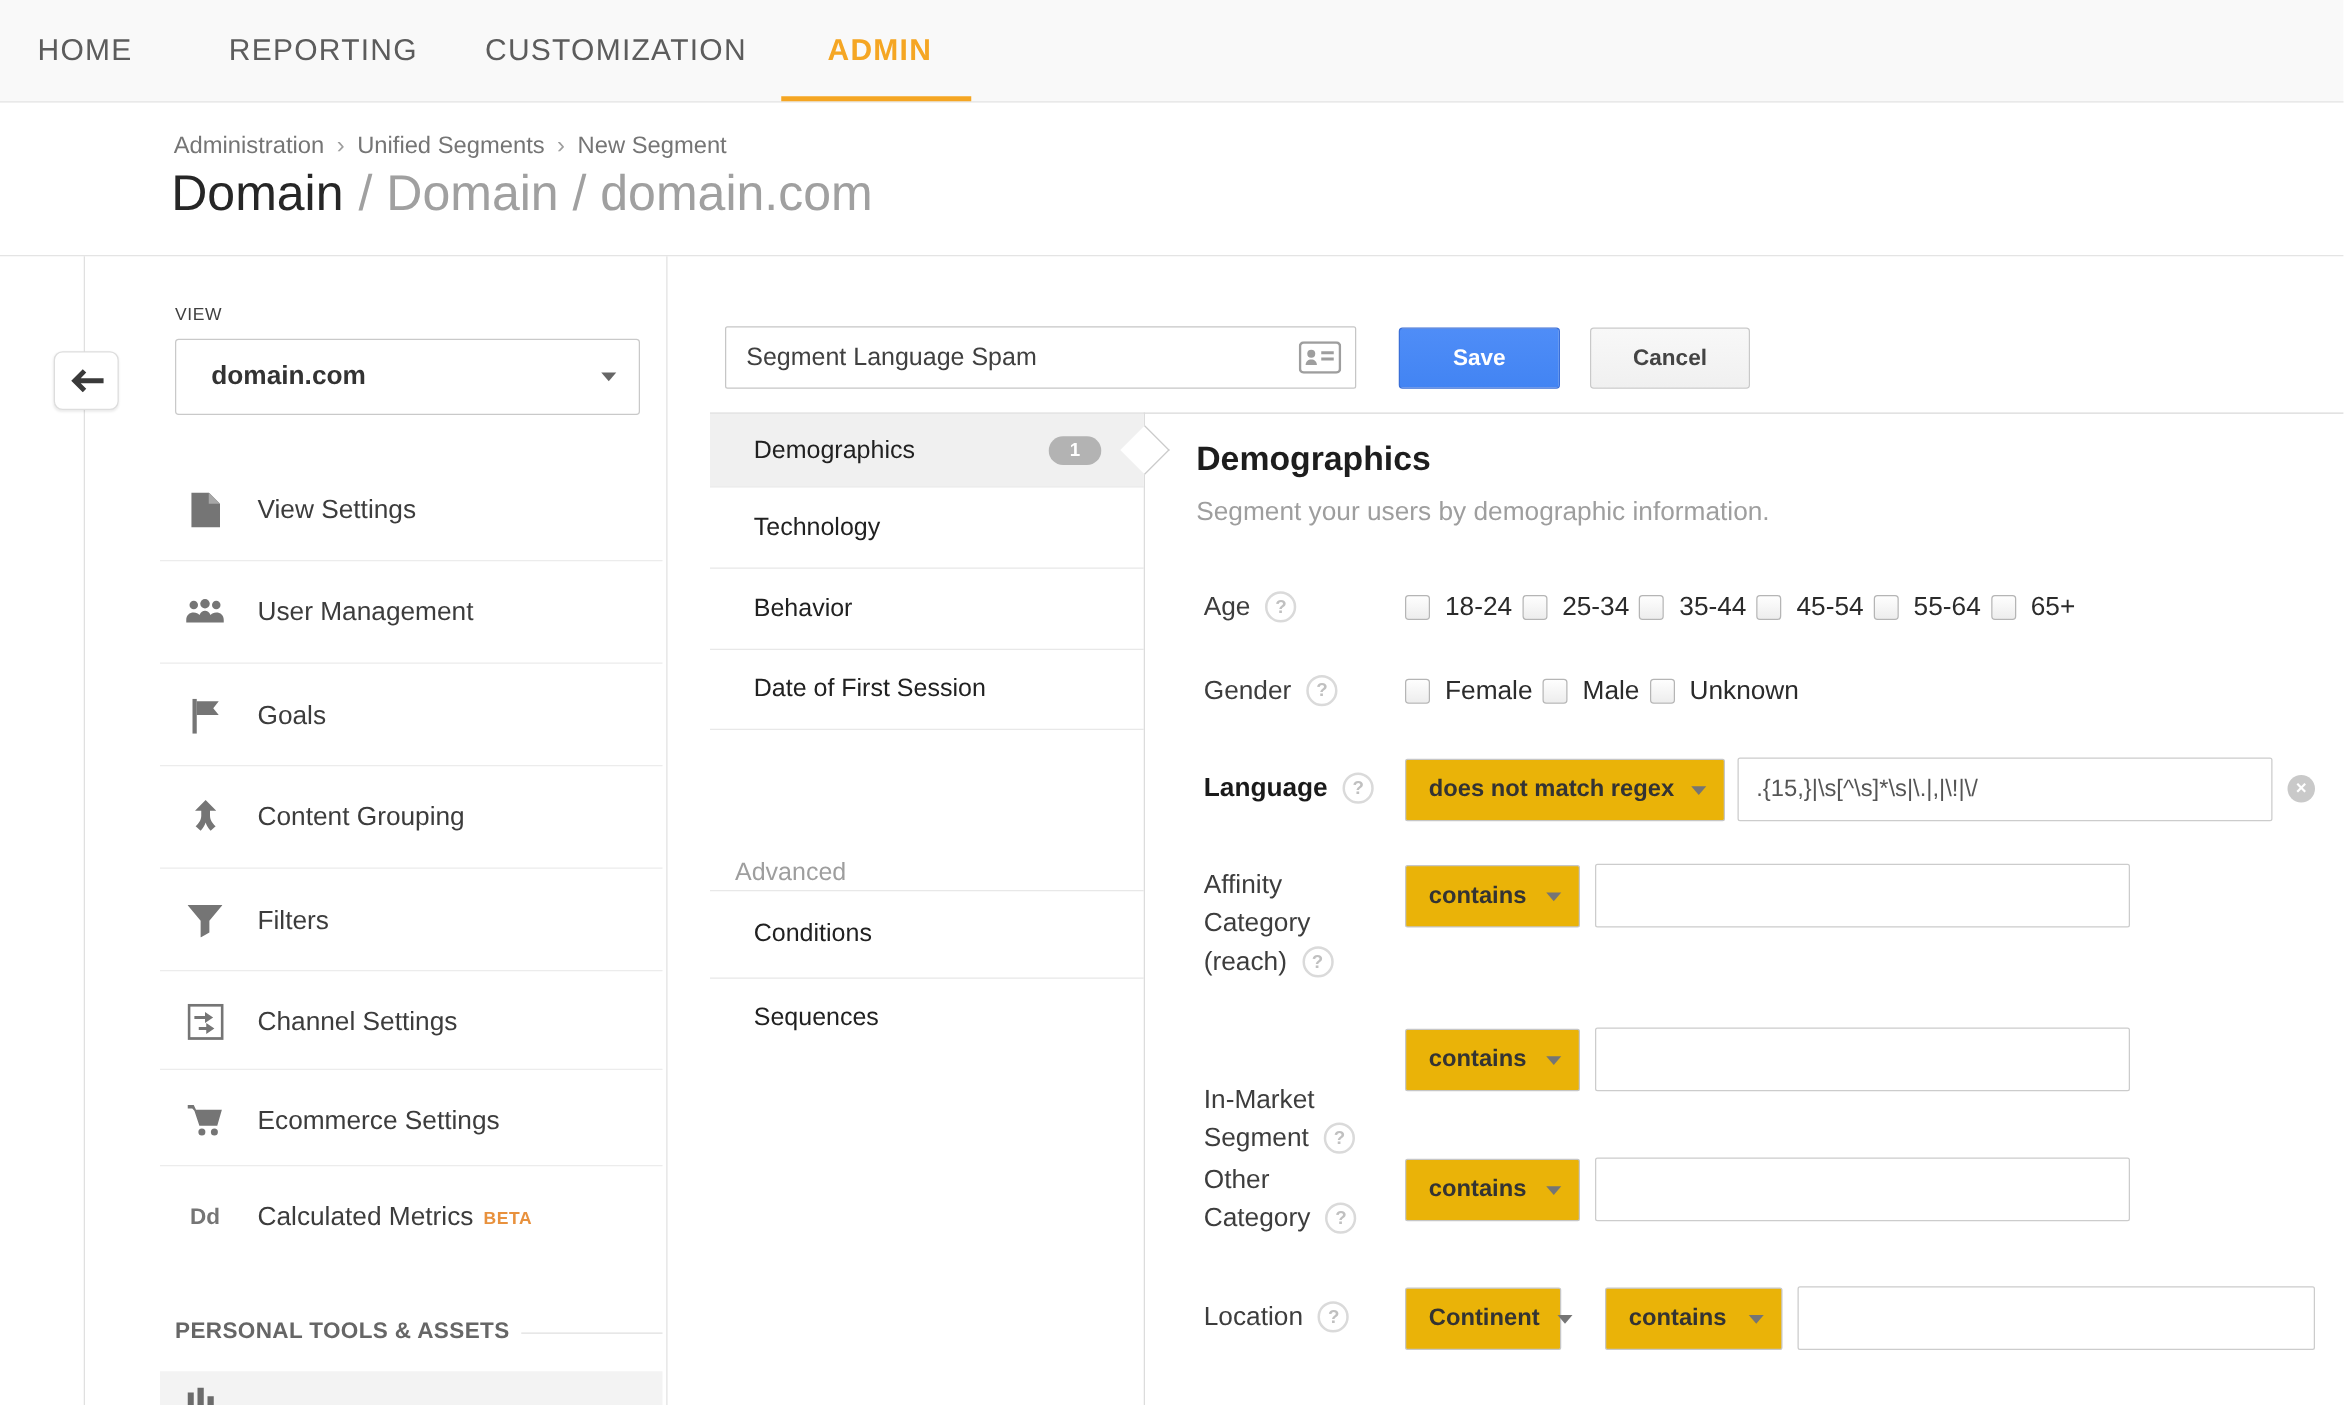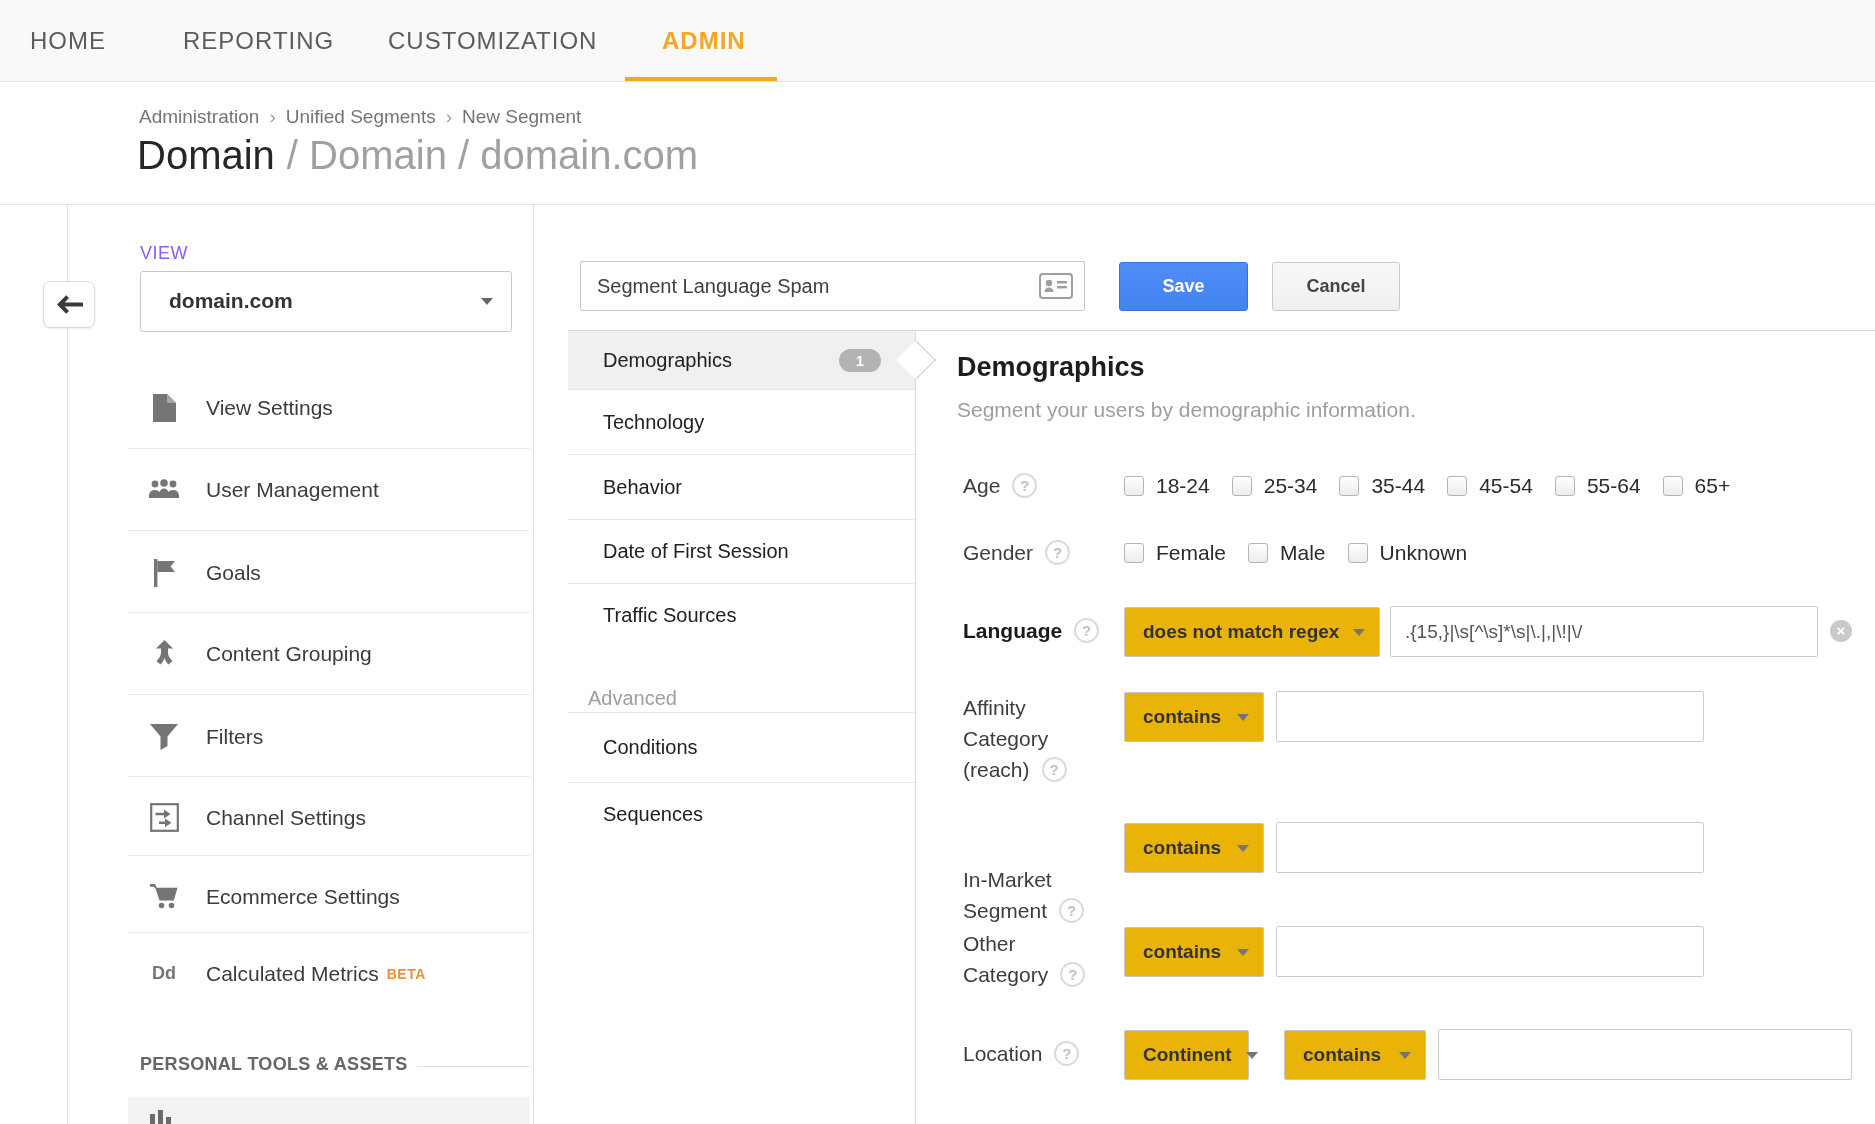--- a/index.html
+++ b/index.html
@@ -19,21 +19,21 @@
   .page-title{position:absolute;left:137px;top:133px;font-size:40px;white-space:nowrap;}
   .pt-primary{color:#262626;}
   .pt-secondary{color:#a0a0a0;margin-left:12px;}
   .hdr-divider{position:absolute;left:0;top:204px;width:1875px;height:1px;background:#e4e4e4;}
 
   
   .rail{position:absolute;left:67px;top:205px;width:1px;height:919px;background:#e0e0e0;}
   .back-btn{position:absolute;left:43px;top:281px;width:50px;height:45px;background:#fff;border:1px solid #ddd;border-radius:7px;box-shadow:0 1px 2px rgba(0,0,0,.08);display:flex;align-items:center;justify-content:center;cursor:pointer;}
 
   
-  .view-label{position:absolute;left:140px;top:243px;font-size:18px;color:#8b5cf6;letter-spacing:.5px;}
+  .view-label{position:absolute;left:140px;top:243px;font-size:14px;color:#404040;letter-spacing:.5px;}
   .view-select{position:absolute;left:140px;top:271px;width:370px;height:59px;background:#fff;border:1px solid #c9c9c9;border-radius:3px;cursor:pointer;}
   .view-select .t{position:absolute;left:28px;top:0;line-height:57px;font-size:21px;font-weight:bold;color:#333;}
   .caret{width:0;height:0;border-left:6px solid transparent;border-right:6px solid transparent;border-top:7px solid #666;}
   .view-select .caret{position:absolute;right:18px;top:26px;}
   .srow{position:absolute;left:128px;width:402px;height:81px;display:flex;align-items:center;cursor:pointer;}
   .sicon{width:32px;margin-left:20px;display:flex;justify-content:center;flex:none;}
   .slabel{margin-left:26px;font-size:21px;color:#3c3c3c;white-space:nowrap;}
   .beta{margin-left:8px;font-size:14px;font-weight:bold;color:#e8913d;letter-spacing:.5px;}
   .dd-glyph{font-size:18px;font-weight:bold;color:#757575;}
   .ssep{position:absolute;left:128px;width:402px;height:1px;background:#ececec;}
@@ -62,21 +62,21 @@
   .adv-label{position:absolute;left:588px;top:678px;height:40px;line-height:40px;font-size:20px;color:#9e9e9e;}
 
   
   .panel-title{position:absolute;left:957px;top:352px;font-size:27px;font-weight:bold;color:#1d1d1d;}
   .panel-sub{position:absolute;left:957px;top:398px;font-size:21px;color:#9e9e9e;}
   .row-label{position:absolute;left:963px;font-size:21px;color:#3d3d3d;display:flex;align-items:center;}
   .row-label.bold{font-weight:bold;color:#1a1a1a;}
   .ml-lines{position:absolute;left:963px;font-size:21px;color:#3d3d3d;line-height:31px;}
   .ml-lines .ln{display:flex;align-items:center;}
   .help{width:25px;height:25px;border:2px solid #dadada;border-radius:50%;color:#c0c0c0;font-size:15px;font-weight:bold;display:inline-flex;align-items:center;justify-content:center;margin-left:12px;flex:none;cursor:pointer;box-sizing:border-box;}
-  .opts{position:absolute;display:flex;align-items:center;gap:22px;}
+  .opts{position:absolute;display:flex;align-items:center;gap:8px;}
   .opt{display:flex;align-items:center;cursor:pointer;}
   .cb{width:18px;height:18px;border:1px solid #b5b5b5;border-radius:3px;background:linear-gradient(#fefefe,#ededed);flex:none;}
   .opt .ol{margin-left:12px;font-size:21px;color:#2b2b2b;white-space:nowrap;}
   .dd{position:absolute;height:50px;background:#eab308;border:1px solid #c6c6c6;border-radius:2px;box-sizing:border-box;display:flex;align-items:center;justify-content:space-between;padding:0 14px 0 18px;cursor:pointer;}
   .dd .t{font-size:19px;font-weight:bold;color:#333;white-space:nowrap;}
   .dd .caret{border-top-color:#757575;margin-left:14px;}
   .field{position:absolute;height:51px;box-sizing:border-box;border:1px solid #ccc;border-radius:2px;font-size:19px;color:#555;padding:0 14px;font-family:"Liberation Sans",sans-serif;outline:none;background:#fff;}
   .clear-icon{position:absolute;left:1830px;top:620px;width:22px;height:22px;border-radius:50%;background:#c9c9c9;color:#fff;font-size:15px;font-weight:bold;line-height:22px;text-align:center;cursor:pointer;}
 </style>
 </head>
@@ -238,21 +238,20 @@
     <span class="lbl">Demographics</span>
     <span class="badge">1</span>
   </div>
   <div class="tabsep" style="top:389px;"></div>
   <div class="tab" style="top:390px;height:65px;line-height:65px;"><span class="lbl">Technology</span></div>
   <div class="tabsep" style="top:454px;"></div>
   <div class="tab" style="top:455px;height:64px;line-height:64px;"><span class="lbl">Behavior</span></div>
   <div class="tabsep" style="top:519px;"></div>
   <div class="tab" style="top:520px;height:63px;line-height:63px;"><span class="lbl">Date of First Session</span></div>
   <div class="tabsep" style="top:583px;"></div>
-  <div class="tab" style="top:584px;height:63px;line-height:63px;"><span class="lbl">Traffic Sources</span></div>
 
   <div class="adv-label">Advanced</div>
   <div class="tabsep" style="top:712px;"></div>
   <div class="tab" style="top:713px;height:69px;line-height:69px;"><span class="lbl">Conditions</span></div>
   <div class="tabsep" style="top:782px;"></div>
   <div class="tab" style="top:783px;height:62px;line-height:62px;"><span class="lbl">Sequences</span></div>
 
   <div class="panel-title">Demographics</div>
   <div class="panel-sub">Segment your users by demographic information.</div>
 

